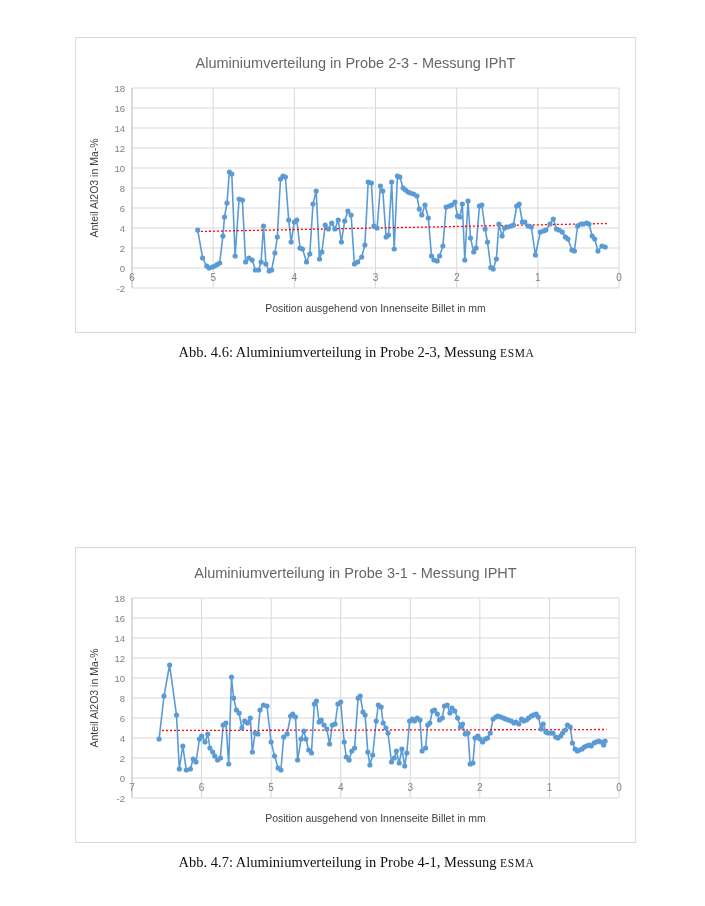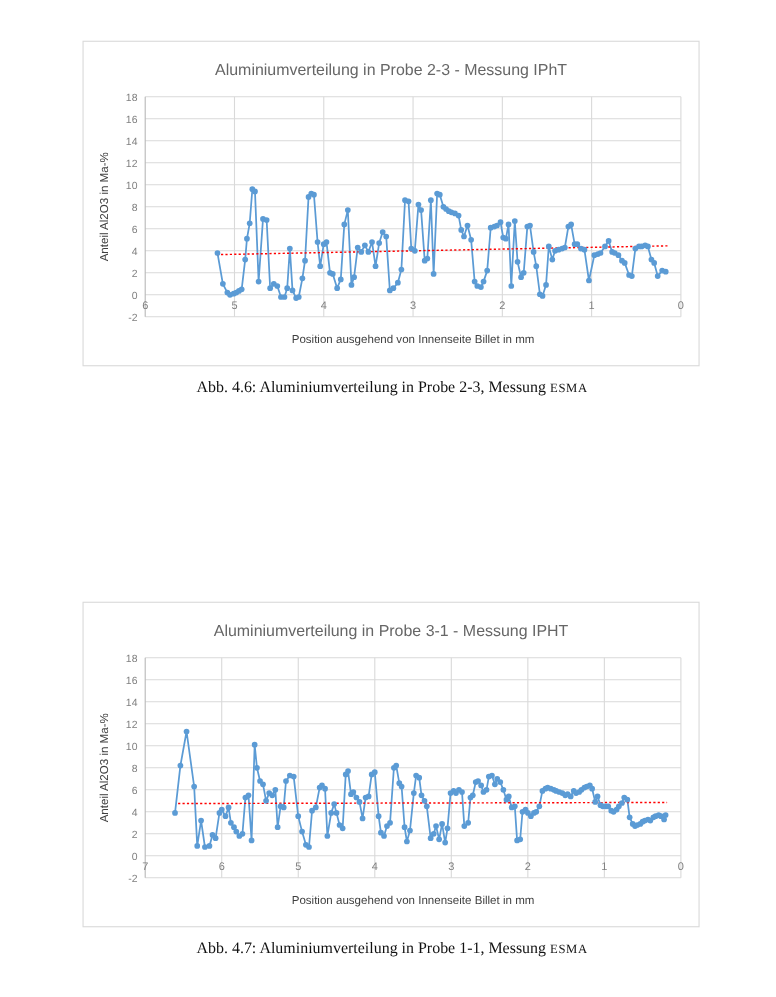--- a/index.html
+++ b/index.html
@@ -409,13 +409,13 @@
       <circle cx="522.8" cy="193.0" r="2.6" fill="#5b9bd5"></circle>
       <circle cx="524.9" cy="194.0" r="2.6" fill="#5b9bd5"></circle>
       <circle cx="527.7" cy="197.0" r="2.6" fill="#5b9bd5"></circle>
       <circle cx="529.1" cy="193.0" r="2.6" fill="#5b9bd5"></circle>
       <text x="279.5" y="30" text-anchor="middle" font-size="14.5" fill="#666666">Aluminiumverteilung in Probe 3-1 - Messung IPHT</text>
       <text x="299.5" y="274" text-anchor="middle" font-size="10.5" fill="#3f3f3f">Position ausgehend von Innenseite Billet in mm</text>
       <text x="22" y="150" text-anchor="middle" font-size="10.5" fill="#3f3f3f" transform="rotate(-90 22 150)">Anteil Al2O3 in Ma-%</text>
     </svg>
 </div>
 
-<div class="caption" id="caption2"><span>Abb. 4.7: Aluminiumverteilung in Probe 1-1, Messung </span><span class="sc">ESMA</span></div>
+<div class="caption" id="caption2"><span>Abb. 4.7: Aluminiumverteilung in Probe 4-1, Messung </span><span class="sc">ESMA</span></div>
 
 </body></html>

